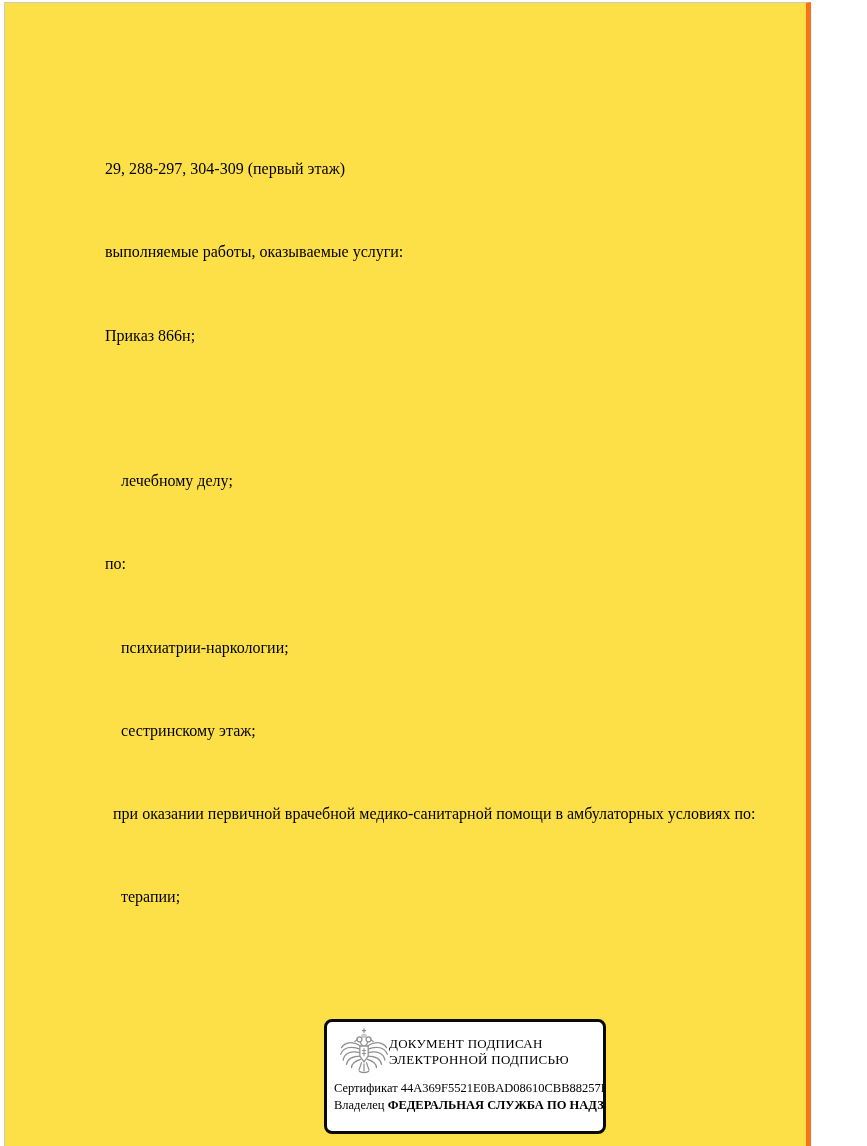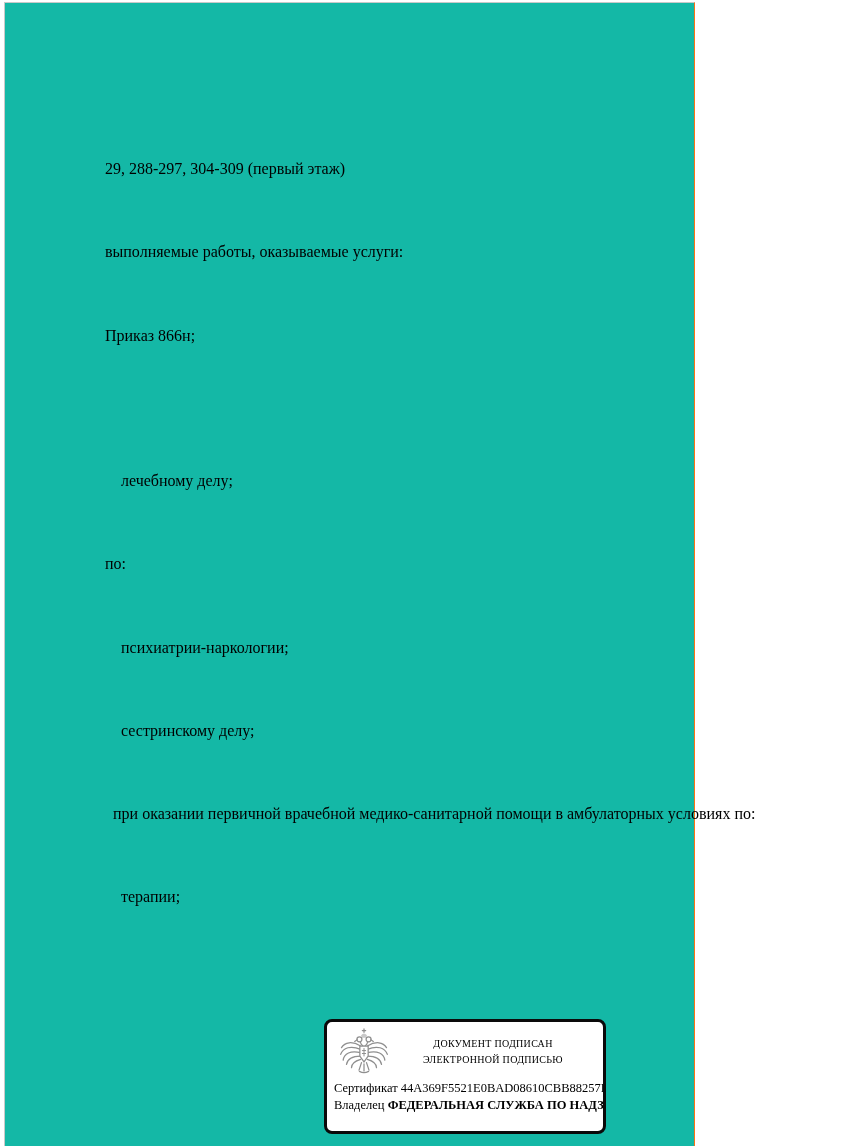--- a/index.html
+++ b/index.html
@@ -7,26 +7,26 @@
     padding: 0;
     background: #ffffff;
     width: 867px;
     height: 1146px;
     overflow: hidden;
   }
   .page {
     position: absolute;
     left: 4px;
     top: 2px;
-    width: 691px;
+    width: 807px;
     height: 1144px;
-    background: #14b8a6;
+    background: #fde047;
     border-top: 1px solid #c9c9c9;
     border-left: 1px solid #c9c9c9;
-    border-right: 1px solid #f97316;
+    border-right: 5px solid #f97316;
     box-sizing: border-box;
   }
   .doc-text {
     position: absolute;
     left: 100px;
     top: 73px;
     width: 730px;
     font-family: "Liberation Serif", serif;
     font-size: 16px;
     line-height: 20.8px;
@@ -55,22 +55,21 @@
     align-items: flex-start;
     padding: 4px 6px 0 12px;
   }
   .stamp-emblem {
     width: 50px;
     height: 50px;
     flex: 0 0 auto;
   }
   .stamp-titles {
     flex: 1 1 auto;
-    text-align: center;
-    font-size: 10px;
+    font-size: 13px;
     line-height: 15.5px;
     letter-spacing: 0.3px;
     padding-top: 10px;
     white-space: nowrap;
   }
   .stamp-details {
     padding: 4px 0 0 7px;
     font-size: 12.5px;
     line-height: 17px;
   }
@@ -98,21 +97,21 @@
     
     
     
     
       <div class="doc-line">    лечебному делу;</div>
     
       <div class="doc-line">по:</div>
     
       <div class="doc-line">    психиатрии-наркологии;</div>
     
-      <div class="doc-line">    сестринскому делу;</div>
+      <div class="doc-line">    сестринскому этаж;</div>
     
       <div class="doc-line">  при оказании первичной врачебной медико-санитарной помощи в амбулаторных условиях по:</div>
     
       <div class="doc-line">    терапии;</div>
     
       
     
       
     
       

